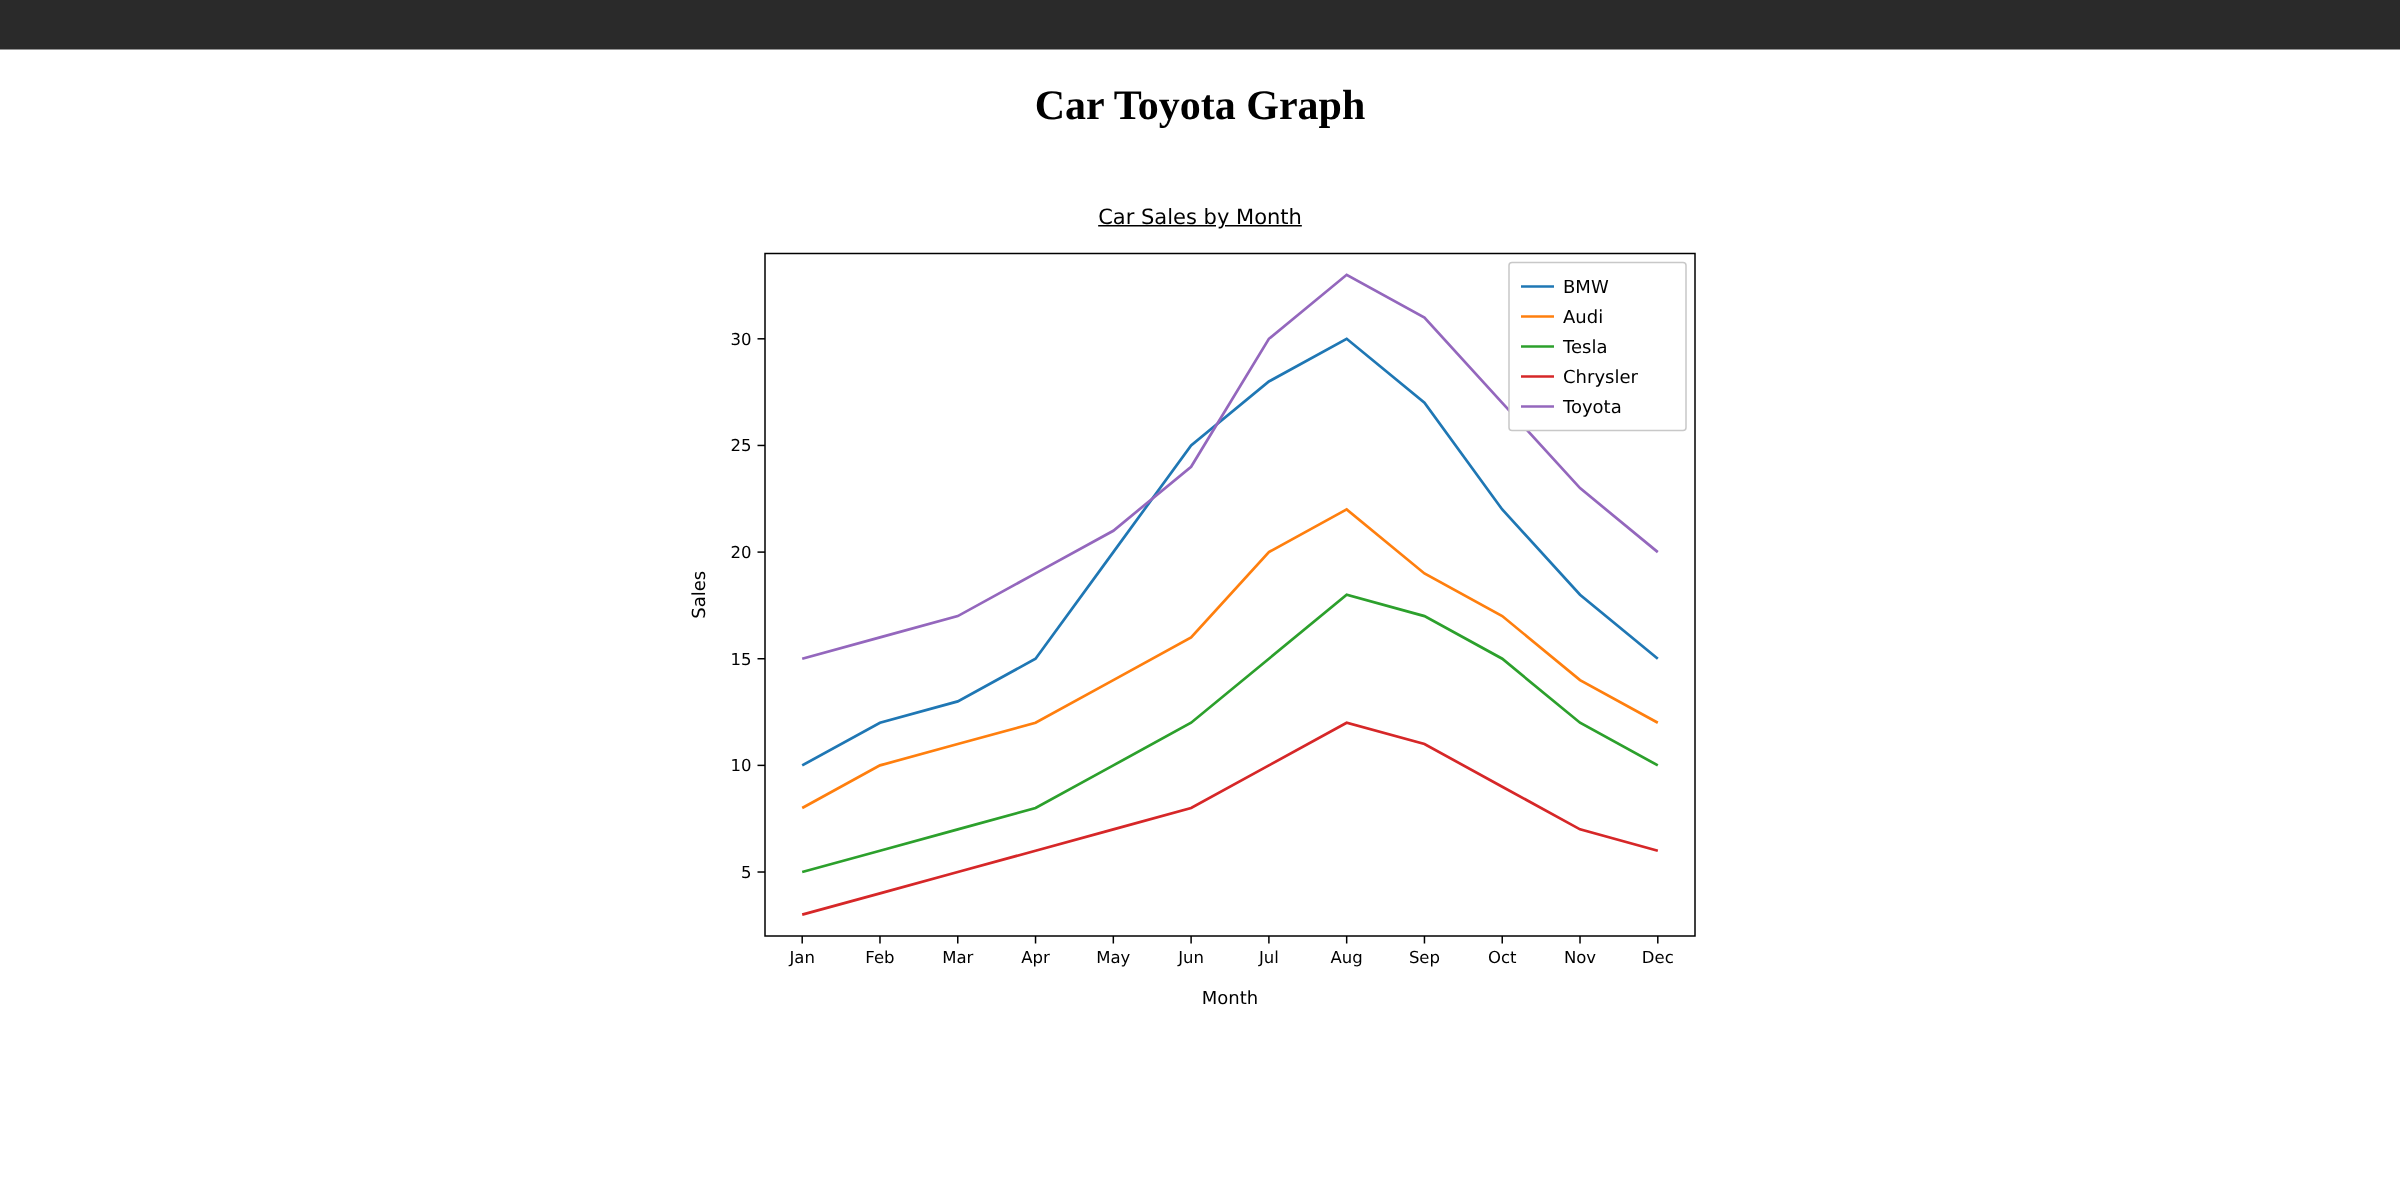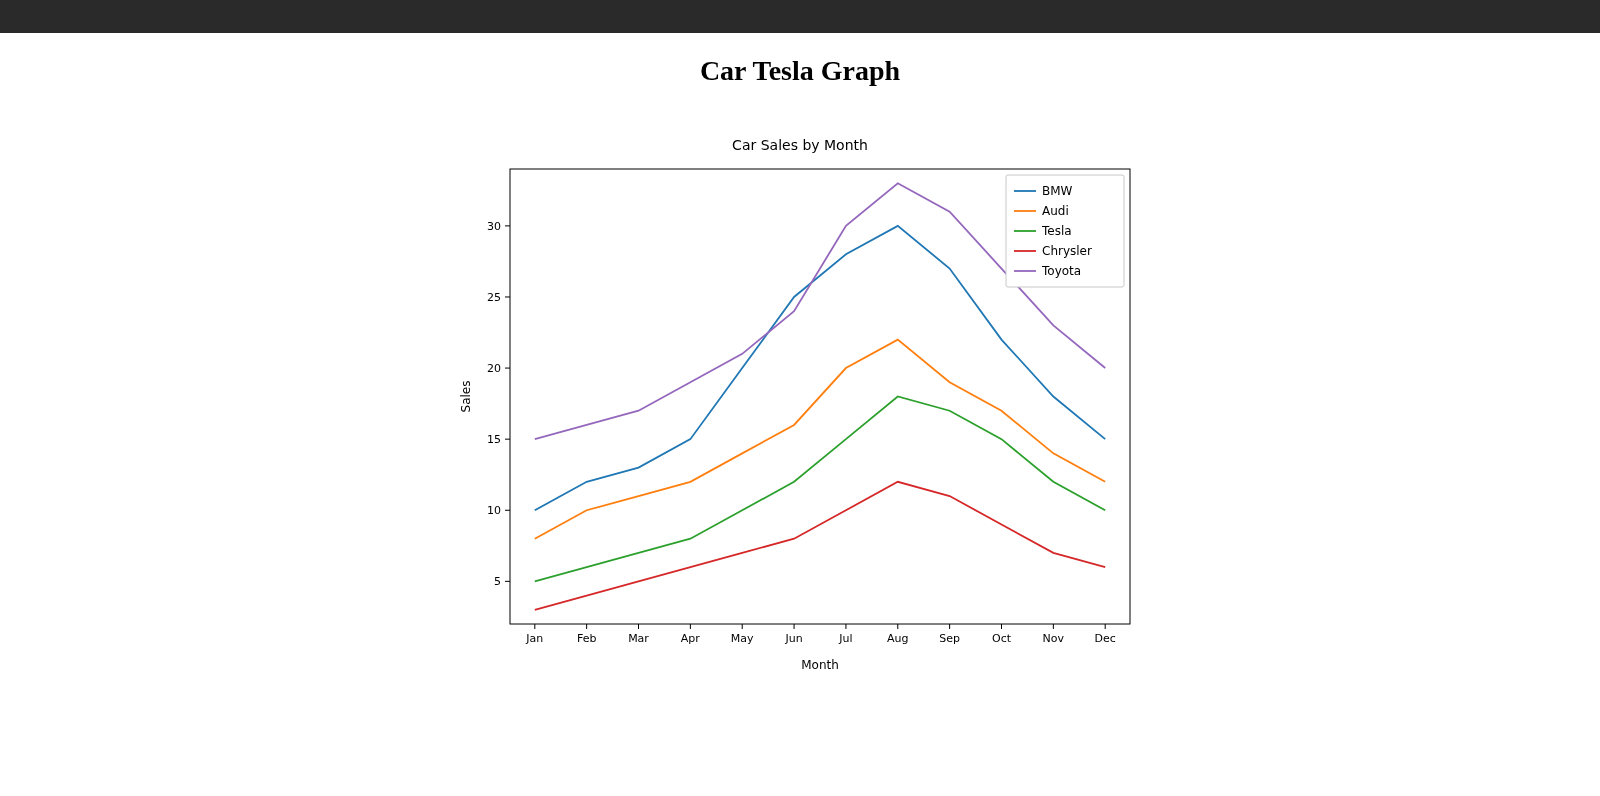--- a/index.html
+++ b/index.html
@@ -19,20 +19,21 @@
     font-family: Georgia, "Times New Roman", serif;
     font-weight: 700;
     font-size: 28px;
     margin: 22px 0 10px 0;
   }
   .chart-wrap {
     width: 100%;
     display: flex;
     justify-content: center;
     margin-top: 50px;
+    text-decoration: underline;
   }
   .chart {
     position: relative;
     width: 700px;
   }
   .chart-title {
     text-align: center;
     font-size: 14px;
     margin-bottom: 6px;
   }
@@ -45,21 +46,21 @@
     stroke-width: 1;
   }
   .legend-text { font-size: 12px; fill: #000; }
   .series-line { fill: none; stroke-width: 1.8; }
 </style>
 </head>
 <body>
 
 <div class="topbar"></div>
 
-<h1 class="page-title">Car Tesla Graph</h1>
+<h1 class="page-title">Car Toyota Graph</h1>
 
 <div class="chart-wrap">
   <div class="chart">
     <div class="chart-title">Car Sales by Month</div>
     <svg id="chart-svg" width="700" height="520">
         <rect x="60" y="10" width="620" height="455" fill="none" stroke="#000" stroke-width="1"></rect>
         <line x1="55" x2="60" y1="422.34375" y2="422.34375" stroke="#000" stroke-width="1"></line>
         <text x="51" y="426.34375" text-anchor="end" class="tick-label">5</text>
         <line x1="55" x2="60" y1="351.25" y2="351.25" stroke="#000" stroke-width="1"></line>
         <text x="51" y="355.25" text-anchor="end" class="tick-label">10</text>

